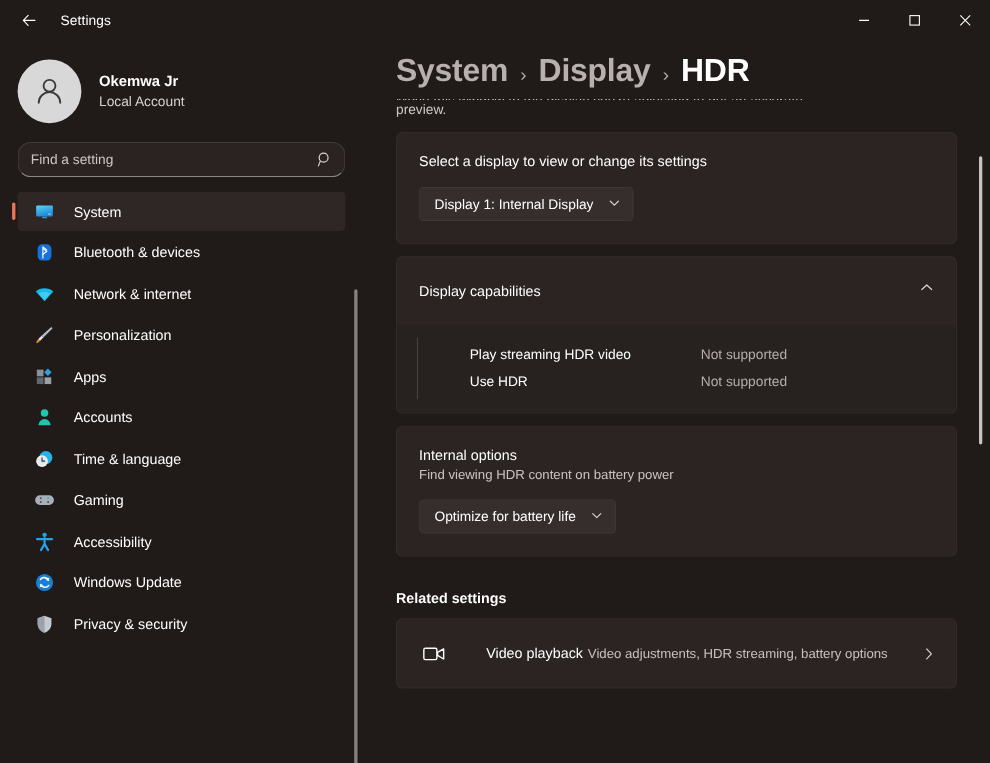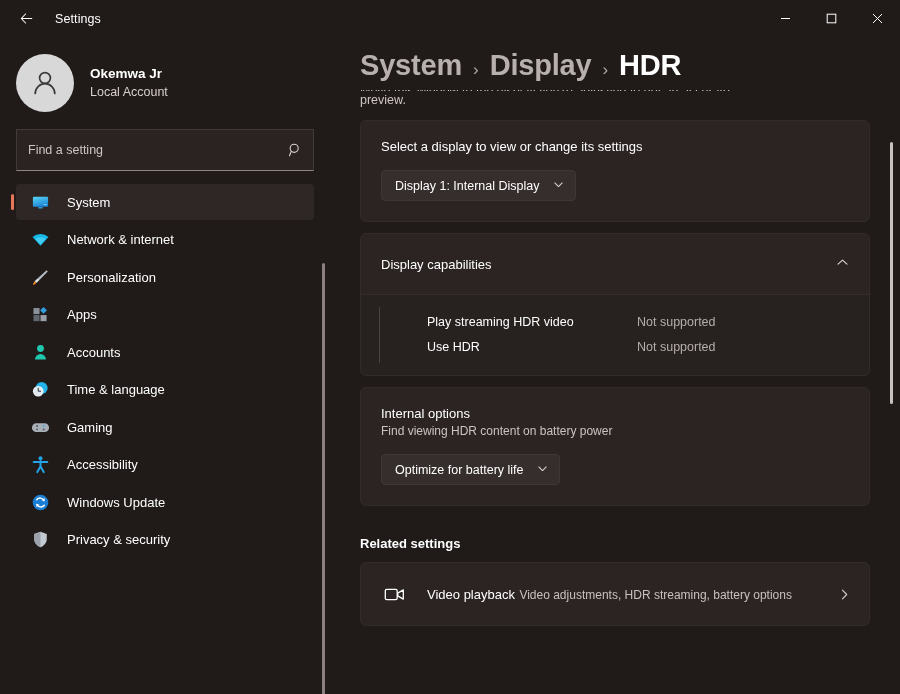--- a/index.html
+++ b/index.html
@@ -80,25 +80,25 @@
     display: flex; align-items: center; justify-content: center;
     flex: 0 0 58px;
   }
   .acct-text { margin-left: 16px; line-height: 1.25; }
   .acct-name { font-size: 13.5px; font-weight: bold; color: #fff; }
   .acct-sub { font-size: 12.5px; color: #d6cfcd; margin-top: 2px; }
 
   .searchwrap { padding: 14px 16px 0 16px; }
   .searchbox {
     position: relative;
-    height: 42px;
+    height: 32px;
     background: #2a2322;
     border: 1px solid #423a38;
     border-bottom: 1px solid #8e8582;
-    border-radius: 0;
+    border-radius: 12px;
     display: flex;
     align-items: center;
     cursor: text;
   }
   .searchbox input {
     flex: 1;
     background: transparent;
     border: none;
     outline: none;
     color: #e6dfdd;
@@ -283,20 +283,21 @@
   .link-card {
     background: #2b2422;
     border: 1px solid #332b29;
     border-radius: 6px;
     margin-top: 11px;
     height: 64px;
     display: flex;
     align-items: center;
     padding: 0 18px 0 20px;
     cursor: pointer;
+    gap: 15px;
   }
   .lc-icon { width: 26px; flex: 0 0 26px; display: flex; align-items: center; justify-content: center; }
   .lc-text { margin-left: 20px; flex: 1; line-height: 1.3; }
   .lc-title { font-size: 13px; color: #ffffff; }
   .lc-sub { font-size: 12px; color: #c8c0be; margin-top: 2px; }
   .lc-chev { color: #d4cccb; display: flex; }
 
   .main-scrollbar {
     position: absolute;
     right: 7px;
@@ -378,20 +379,30 @@
               </linearGradient>
                 </defs>
               <rect x="2" y="4" width="16" height="10.5" rx="1.1" fill="url(#gMon)"></rect>
               <rect x="7.6" y="14.8" width="4.8" height="1.4" rx="0.5" fill="#2c9ad8"></rect>
               <rect x="13.2" y="11.6" width="3.3" height="1.3" rx="0.5" fill="#8fe4fb" opacity=".75"></rect>
             </svg>
           </span>
           <span class="nav-label">System</span>
         </div>
 
+        <div class="navitem">
+          <span class="nav-icon">
+            <svg width="19" height="19" viewBox="0 0 20 20">
+              <rect x="3.4" y="2.2" width="13.2" height="15.6" rx="4.4" fill="#1472d8"></rect>
+              <path d="M8.4 6.1 L12.1 9.0 L8.4 11.9 L8.4 4.6 L12.1 7.5" fill="none" stroke="#ffffff" stroke-width="1.05" stroke-linejoin="round" stroke-linecap="round"></path>
+              <path d="M8.4 15.4 L8.4 11.9 L12.1 9.0" fill="none" stroke="#ffffff" stroke-width="1.05" stroke-linejoin="round" stroke-linecap="round"></path>
+            </svg>
+          </span>
+          <span class="nav-label">Bluetooth &amp; devices</span>
+        </div>
 
         <div class="navitem">
           <span class="nav-icon">
             <svg width="19" height="19" viewBox="0 0 20 20">
               <path d="M1.6 7.4 A13 13 0 0 1 18.4 7.4 L10 16.6 Z" fill="#17b9e8"></path>
               <path d="M4.6 9.6 A8.6 8.6 0 0 1 15.4 9.6 L10 15.6 Z" fill="#41cdf3"></path>
             </svg>
           </span>
           <span class="nav-label">Network &amp; internet</span>
         </div>

